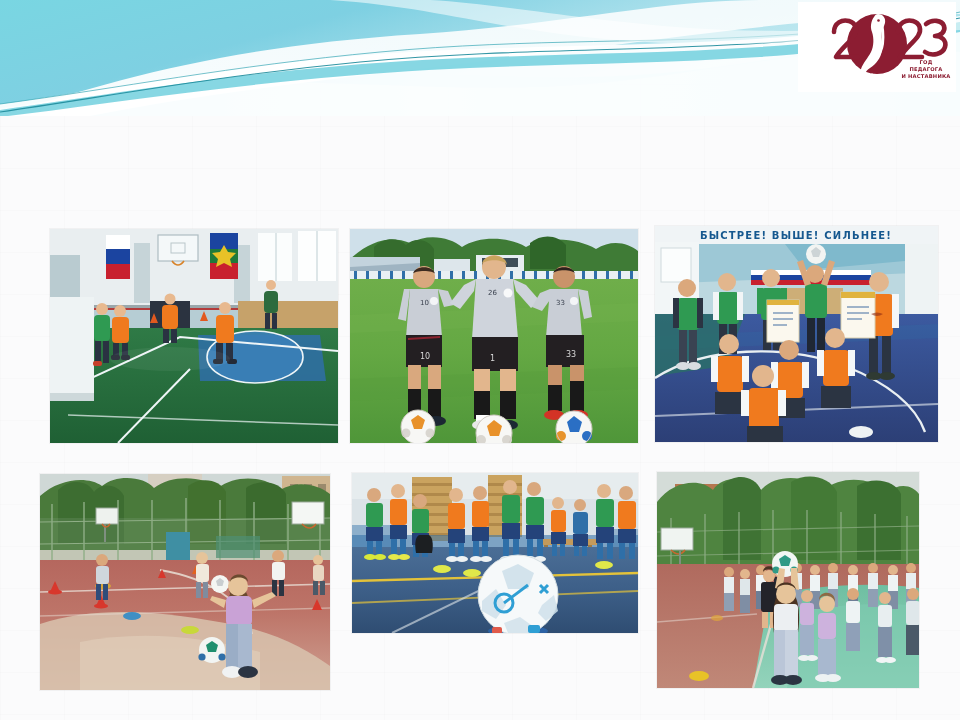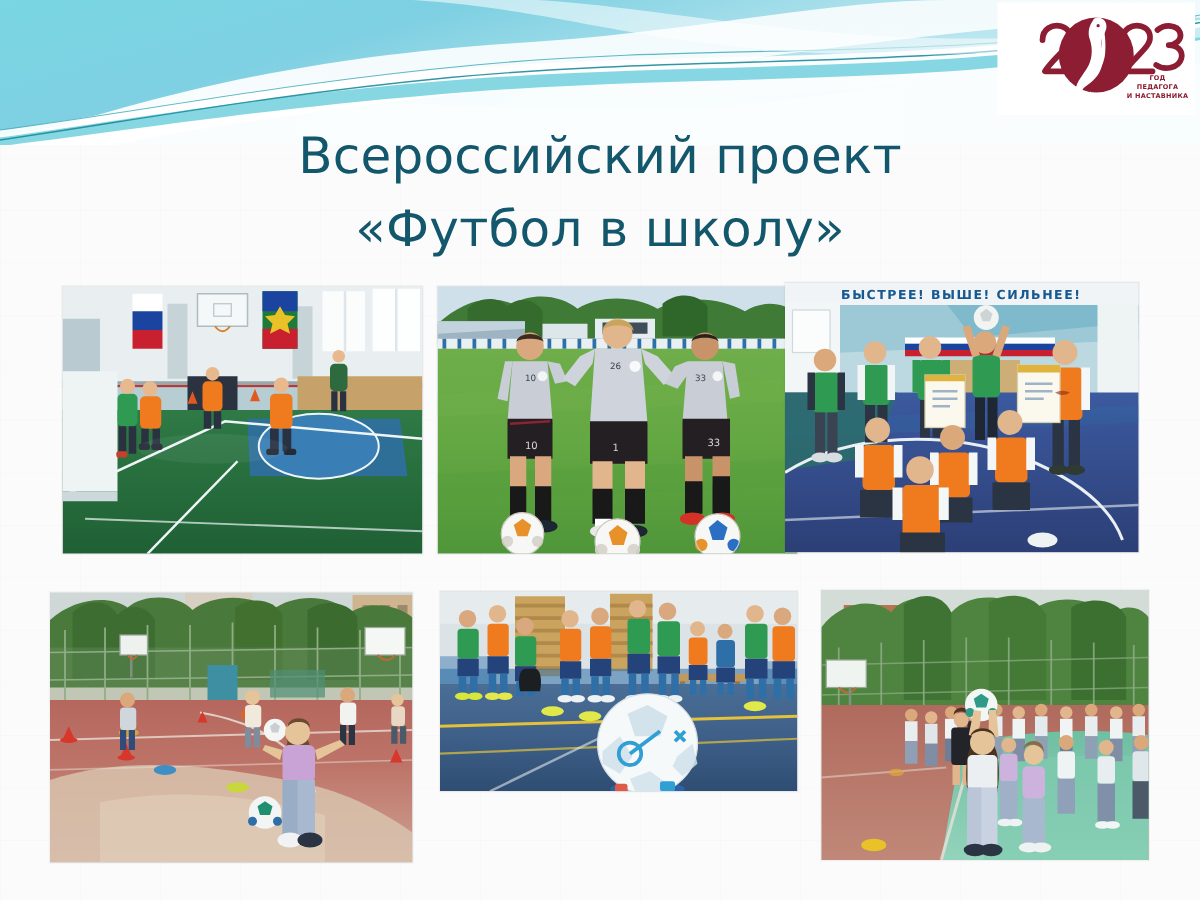--- a/index.html
+++ b/index.html
@@ -146,24 +146,20 @@
       <path d="M84,17 C86,24 87,33 86,42 C85,48 83,52 81,54 C83,47 84,38 83,29 C82,23 82,19 84,17 Z" fill="#ffffff"></path>
 
       <circle cx="80.5" cy="18.5" r="1.3" fill="#8c1d32"></circle>
 
       <text x="128" y="62" font-family="DejaVu Sans, sans-serif" font-size="5.2" fill="#8c1d32" text-anchor="middle" font-weight="bold" letter-spacing="0.2">ГОД</text>
       <text x="128" y="69" font-family="DejaVu Sans, sans-serif" font-size="5.2" fill="#8c1d32" text-anchor="middle" font-weight="bold" letter-spacing="0.2">ПЕДАГОГА</text>
       <text x="128" y="76" font-family="DejaVu Sans, sans-serif" font-size="5.2" fill="#8c1d32" text-anchor="middle" font-weight="bold" letter-spacing="0.2">И НАСТАВНИКА</text>
     </svg>
   </div>
 
-  <div class="title">
-    <span class="title-line">Всероссийский проект</span>
-    <span class="title-line">«Футбол в школу»</span>
-  </div>
 
   <div class="photo" style="left:50px; top:229px; width:288px; height:214px;">
     <svg viewBox="0 0 288 214" preserveAspectRatio="none" xmlns="http://www.w3.org/2000/svg">
       <defs>
         <linearGradient id="p1wall" x1="0" y1="0" x2="0" y2="1">
           <stop offset="0" stop-color="#eef1f2"></stop>
             <stop offset="1" stop-color="#d8e0e3"></stop>
         </linearGradient>
         <linearGradient id="p1floor" x1="0" y1="0" x2="0" y2="1">
           <stop offset="0" stop-color="#2f7a46"></stop>
@@ -390,21 +386,21 @@
       <g>
         <circle cx="224" cy="200" r="18" fill="#f7f7f5"></circle>
         <path d="M224,187 l8,6 -3,10 -9,0 -3,-10 Z" fill="#2b6fc4"></path>
         <circle cx="211" cy="207" r="5" fill="#e7932c"></circle>
         <circle cx="237" cy="207" r="5" fill="#2b6fc4"></circle>
         <circle cx="224" cy="200" r="18" fill="none" stroke="#cdc8c0" stroke-width="1"></circle>
       </g>
     </svg>
   </div>
 
-  <div class="photo" style="left:628px; top:226px; width:283px; height:216px;">
+  <div class="photo" style="left:655px; top:226px; width:283px; height:216px;">
     <svg viewBox="0 0 283 216" preserveAspectRatio="none" xmlns="http://www.w3.org/2000/svg">
       <defs>
         <linearGradient id="p3floor" x1="0" y1="0" x2="0" y2="1">
           <stop offset="0" stop-color="#3c5aa0"></stop>
             <stop offset="1" stop-color="#2c3f76"></stop>
         </linearGradient>
       </defs>
 
       <rect width="283" height="18" fill="#f0f4f6"></rect>
       <text x="141" y="13" font-family="DejaVu Sans, sans-serif" font-size="10" fill="#16588f" text-anchor="middle" font-weight="bold" letter-spacing="1.2">БЫСТРЕЕ! ВЫШЕ! СИЛЬНЕЕ!</text>

